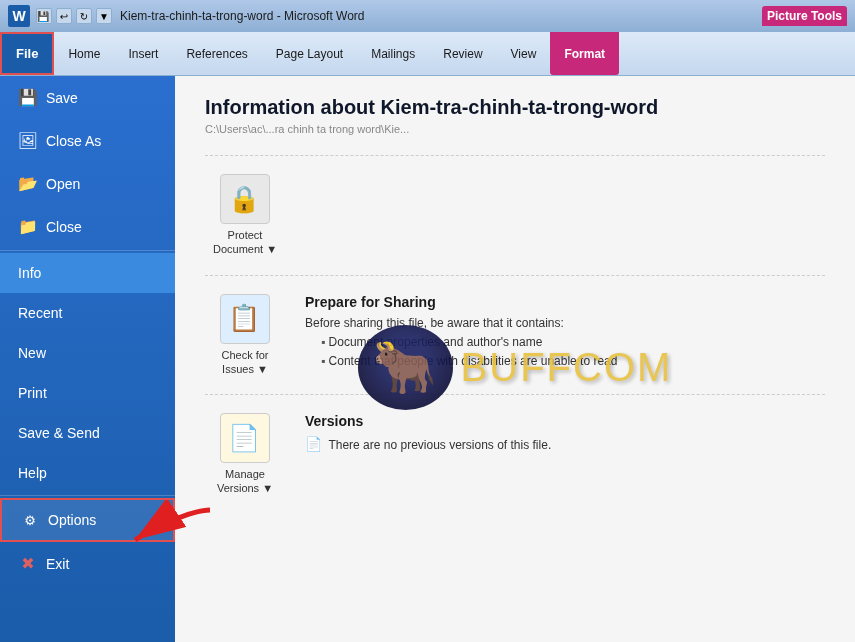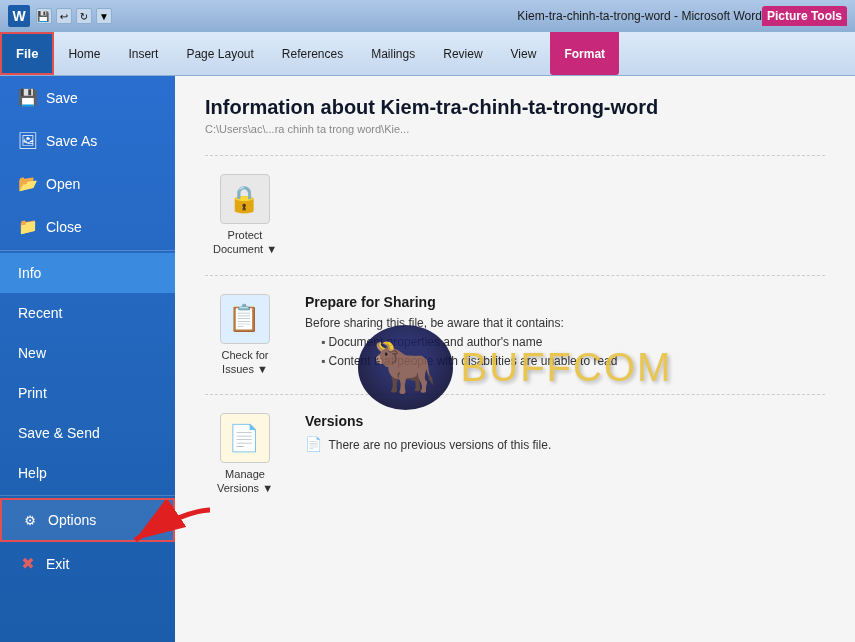--- a/index.html
+++ b/index.html
@@ -31,21 +31,21 @@
       width: 16px; height: 16px;
       background: #c8d8ec;
       border: 1px solid #8aafd0;
       border-radius: 2px;
       cursor: pointer;
       font-size: 10px;
       display: flex; align-items: center; justify-content: center;
     }
     .title-bar-title {
       flex: 1;
-      text-align: right;
+      text-align: left;
       font-size: 12px;
       color: #1a1a1a;
     }
     .picture-tools-tab {
       background: #c8287a;
       color: white;
       padding: 3px 5px;
       font-size: 12px;
       font-weight: bold;
       border-radius: 3px 3px 0 0;
@@ -196,40 +196,40 @@
     <div class="title-bar-btn">▼</div>
   </div>
   <div class="title-bar-title">Kiem-tra-chinh-ta-trong-word - Microsoft Word</div>
   <div class="picture-tools-tab">Picture Tools</div>
 </div>
 
 <div class="ribbon">
   <div class="ribbon-file-btn">File</div>
   <div class="ribbon-tab">Home</div>
   <div class="ribbon-tab">Insert</div>
+  <div class="ribbon-tab">References</div>
   <div class="ribbon-tab">Page Layout</div>
-  <div class="ribbon-tab">References</div>
   <div class="ribbon-tab">Mailings</div>
   <div class="ribbon-tab">Review</div>
   <div class="ribbon-tab">View</div>
   <div class="ribbon-tab format-tab">Format</div>
 </div>
 
 <div class="main-layout" style="position:relative;">
 
   <div class="sidebar">
 
     <div class="sidebar-item">
       <span class="icon">💾</span>
       <span>Save</span>
     </div>
 
     <div class="sidebar-item">
       <span class="icon">🖼</span>
-      <span>Save As</span>
+      <span>Close As</span>
     </div>
 
     <div class="sidebar-item">
       <span class="icon">📂</span>
       <span>Open</span>
     </div>
 
     <div class="sidebar-item">
       <span class="icon">📁</span>
       <span>Close</span>

